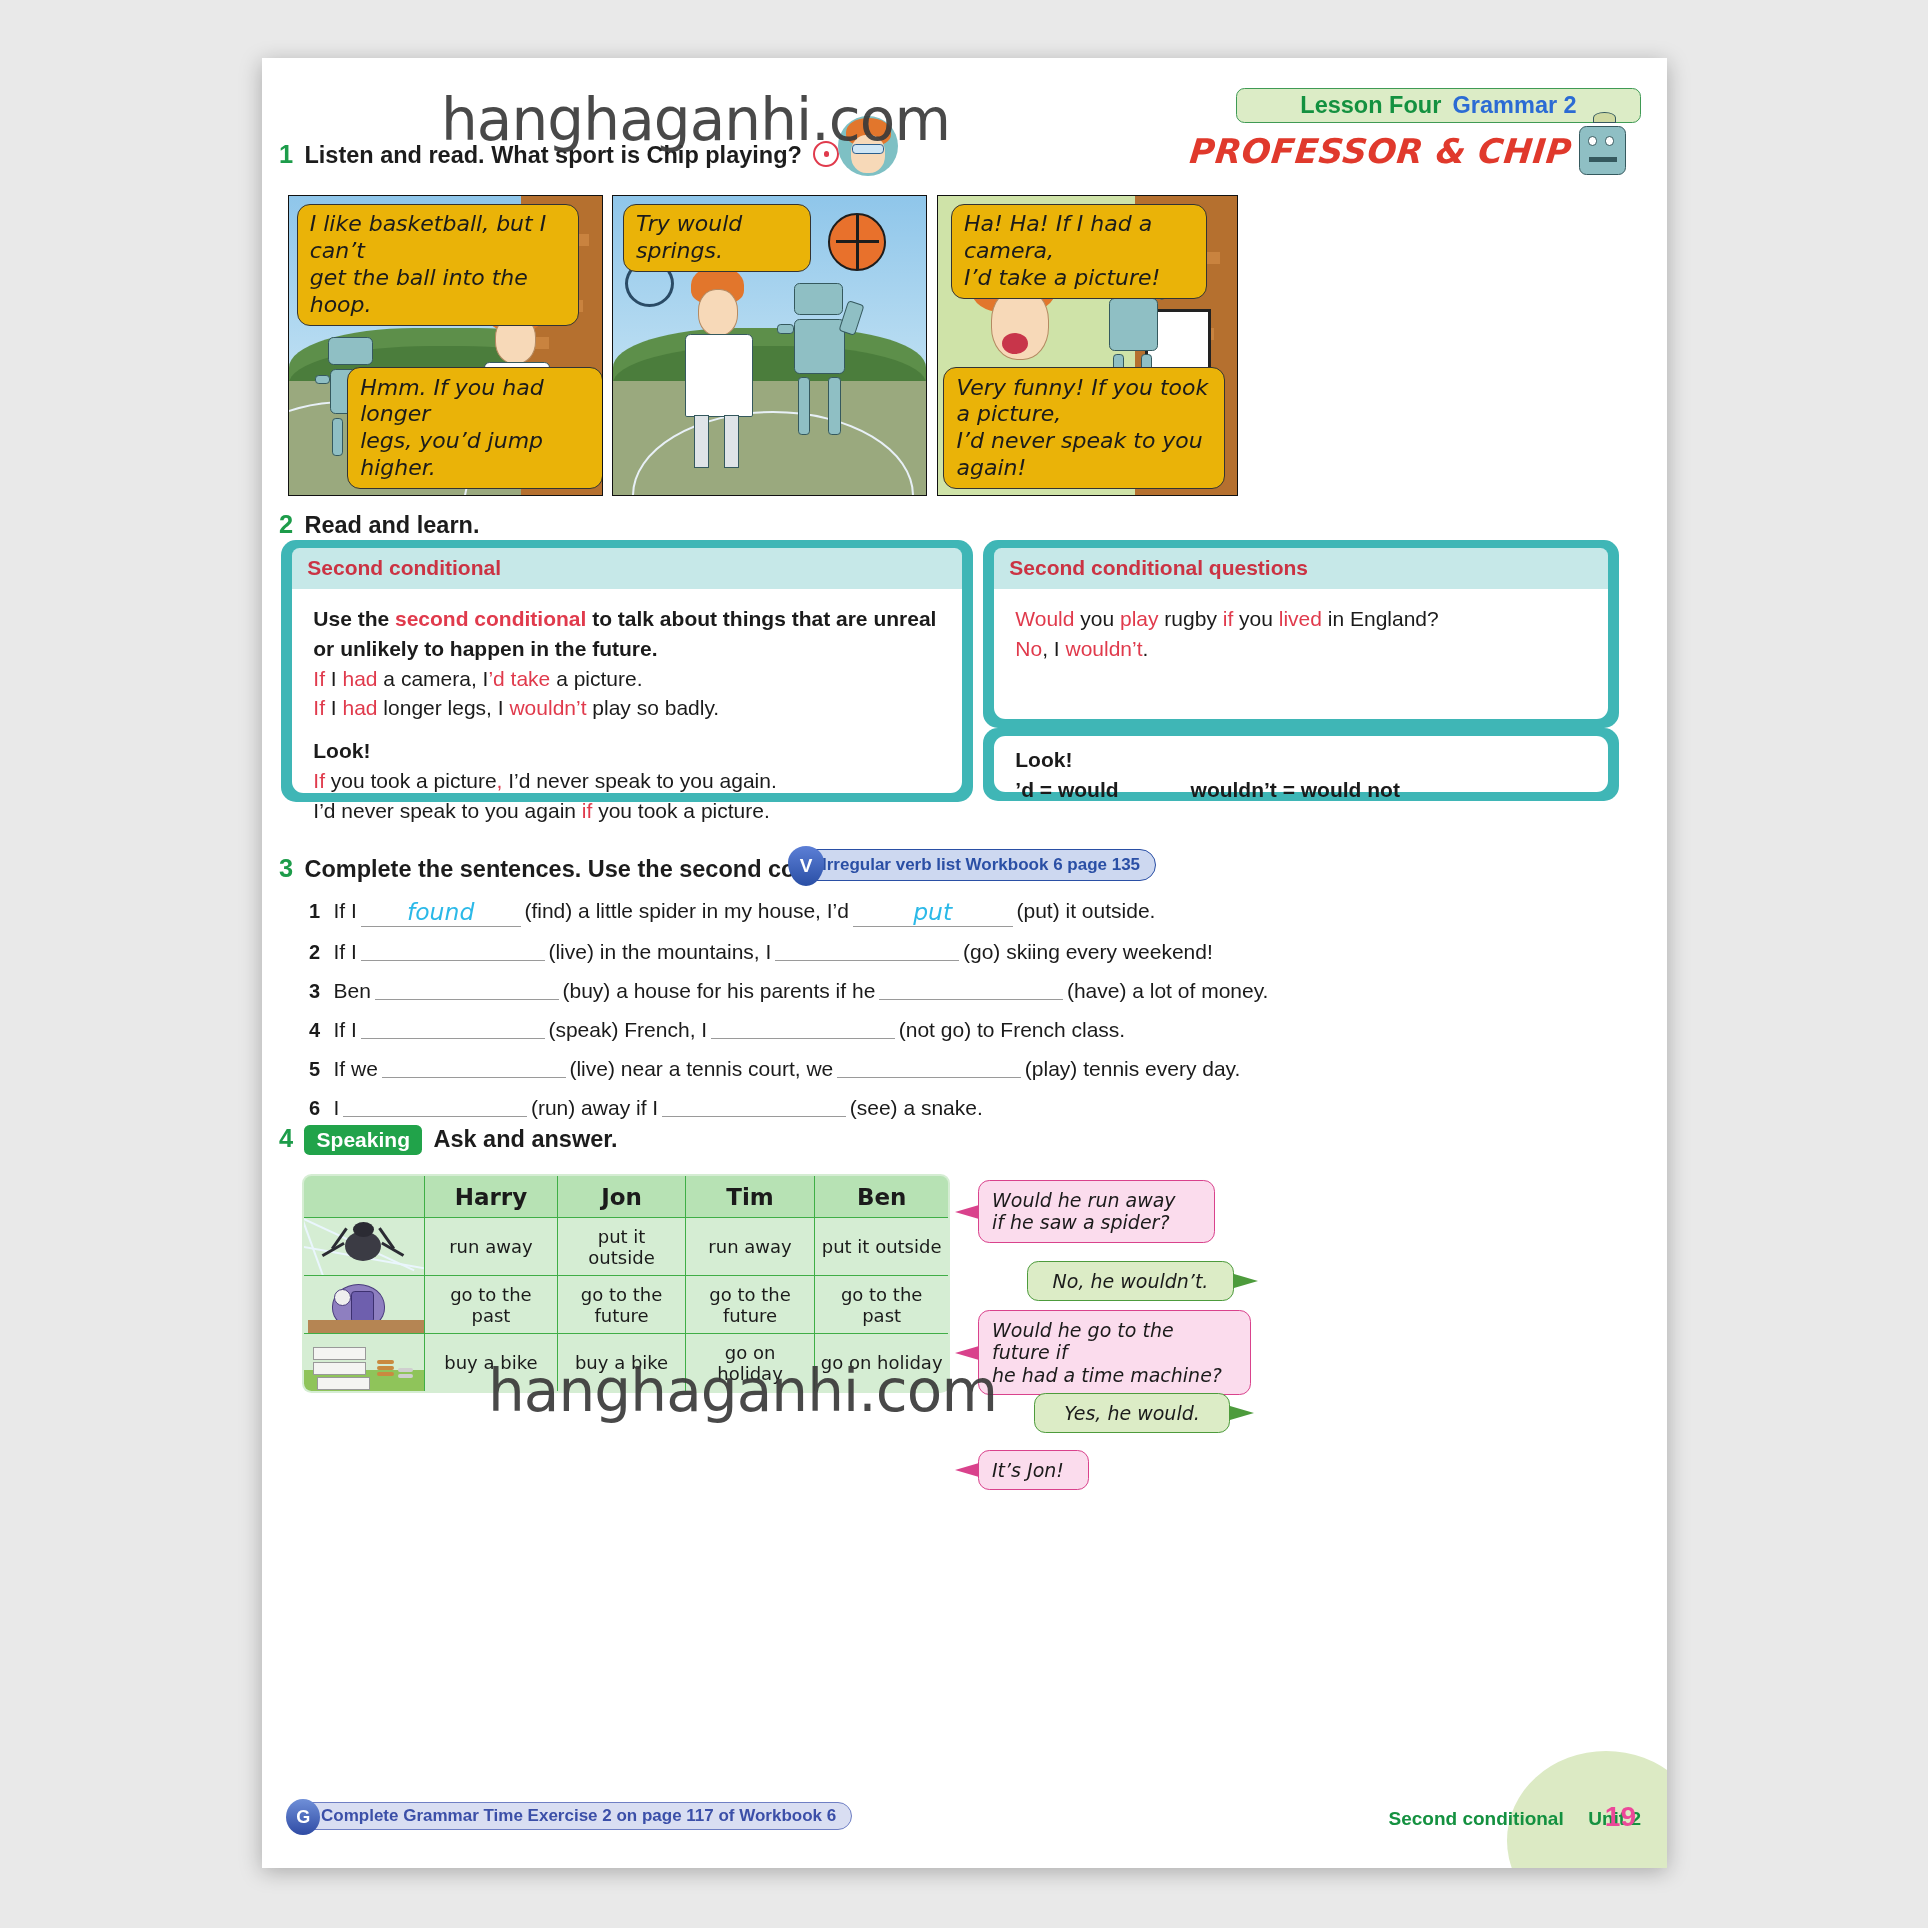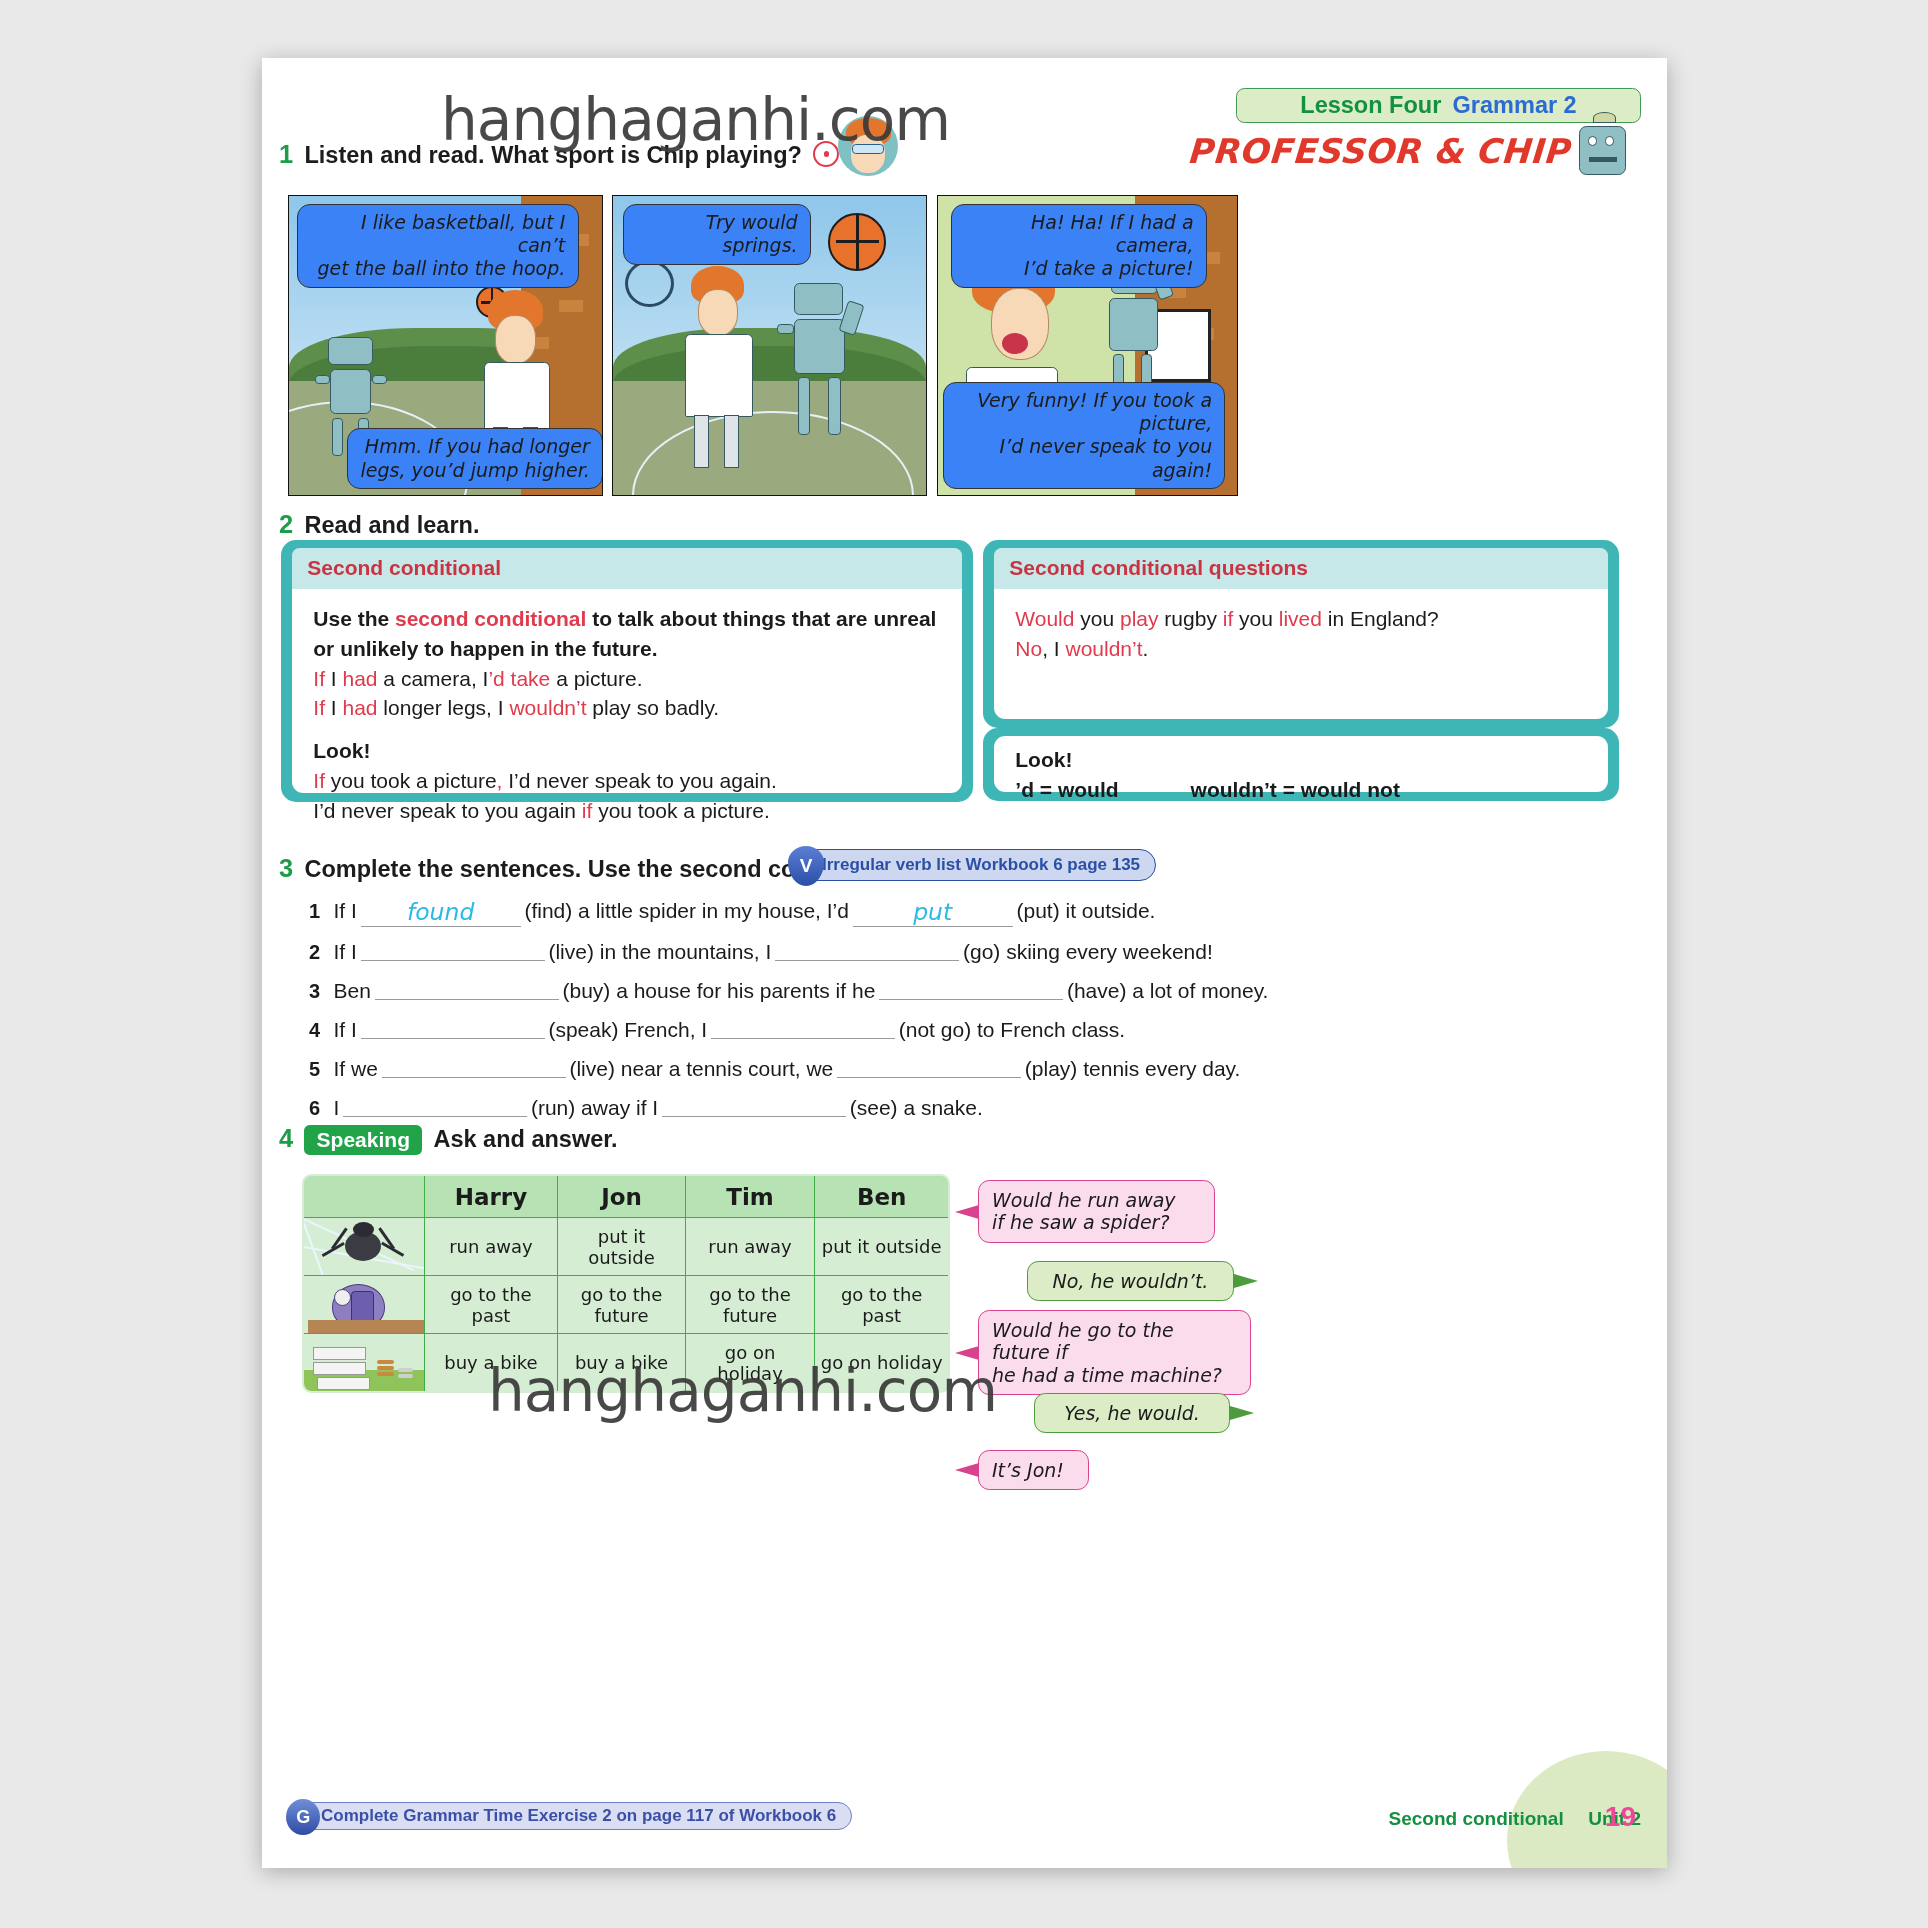--- a/index.html
+++ b/index.html
@@ -111,24 +111,24 @@
   .ground { position:absolute; left:0; right:0; bottom:0; height:38%; background:#9aa97e; }
   .court-line { position:absolute; border:2.8px solid #e8f0f7; border-radius:50%; }
   .wall { position:absolute; right:0; top:0; bottom:0; width:26%; background:#b5702f; }
   .brick { position:absolute; background:#c9833f; width:24.5px; height:12.2px; }
   .hoop { position:absolute; right:47px; top:26px; width:56px; height:34px; border:2.8px solid #e0592c; border-radius:0 0 50% 50%; }
   .ball { position:absolute; border-radius:50%; background:#e8712c; border:2.8px solid #1d1d1d; }
   .ball::before { content:""; position:absolute; left:50%; top:0; bottom:0; width:2.8px; margin-left:-1.4px; background:#1d1d1d; }
   .ball::after { content:""; position:absolute; left:10%; right:10%; top:46%; height:2.8px; background:#1d1d1d; }
 
   .bubble {
-    position: absolute; background:#3b82f6; border:1.9px solid #333; border-radius:13px;
-    padding: 6.6px 12.2px; font-size: 19px; line-height: 1.22; color:#1b1b1b;
+    position: absolute; background:#eab308; border:1.9px solid #333; border-radius:13px;
+    padding: 6.6px 12.2px; font-size: 22px; line-height: 1.22; color:#1b1b1b;
     font-family:"DejaVu Sans", sans-serif; font-style: italic;
-    z-index: 5; white-space: pre-line; text-align: right;
+    z-index: 5; white-space: pre-line;
   }
 
   
   .robot { position:absolute; }
   .rb-body { position:absolute; background:#8fbfc4; border:1.9px solid #35595e; border-radius:5.6px; }
   .rb-head { position:absolute; background:#8fbfc4; border:1.9px solid #35595e; border-radius:5.6px; }
   .rb-limb { position:absolute; background:#8fbfc4; border:1.9px solid #35595e; border-radius:3.8px; }
   .prof { position:absolute; }
   .pf-coat { position:absolute; background:#fff; border:1.9px solid #35595e; border-radius:5.6px 5.6px 1.9px 1.9px; }
   .pf-hair2 { position:absolute; background:#e2762c; border-radius:50% 50% 35% 35%; }

